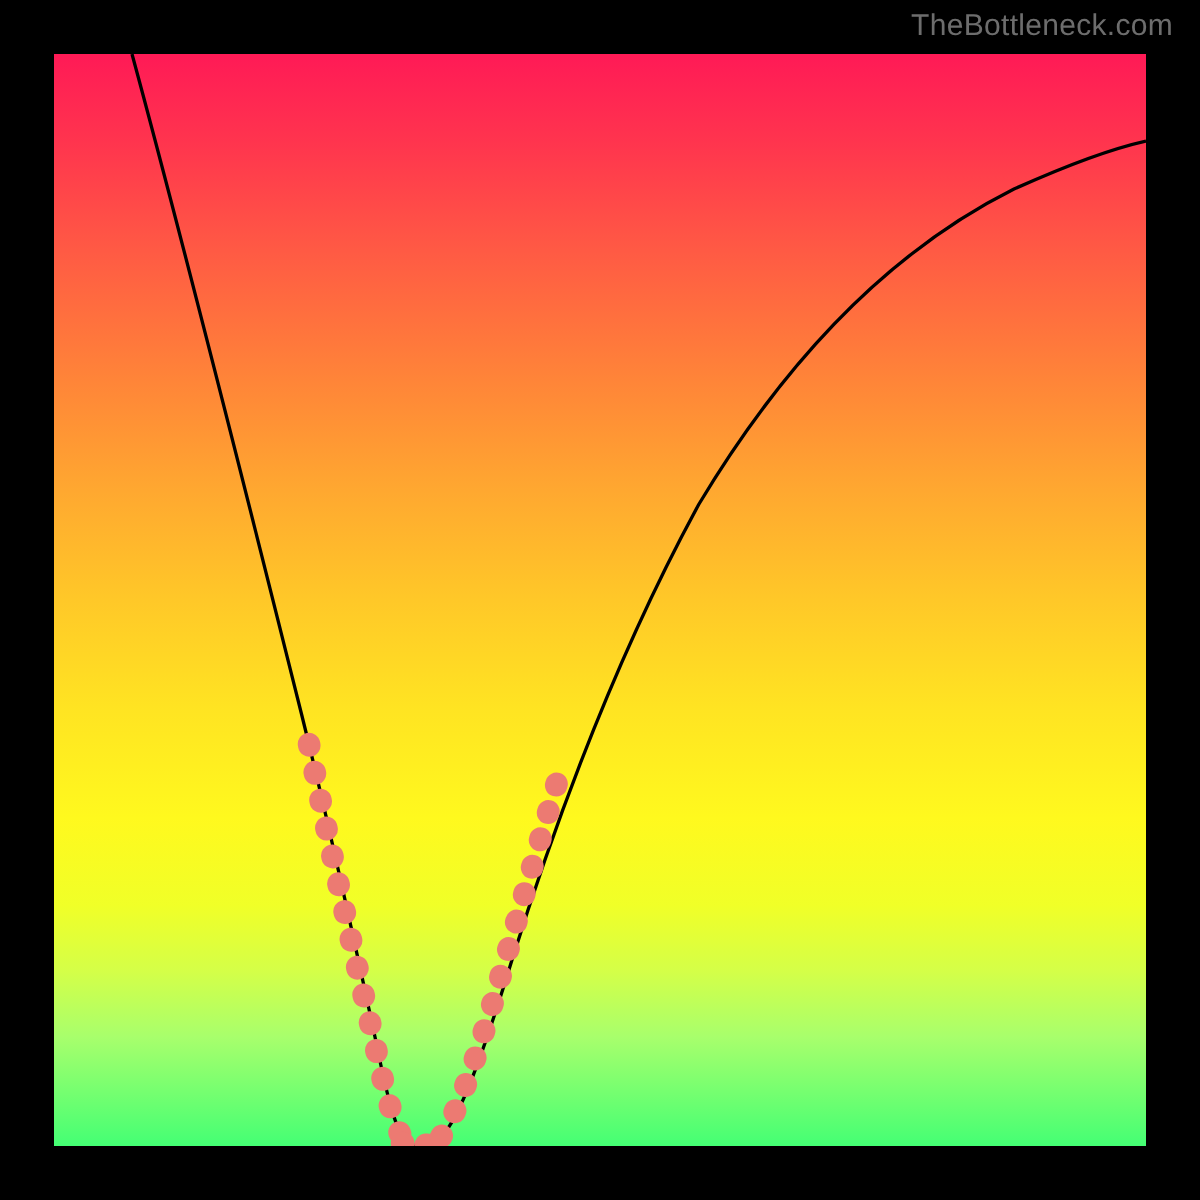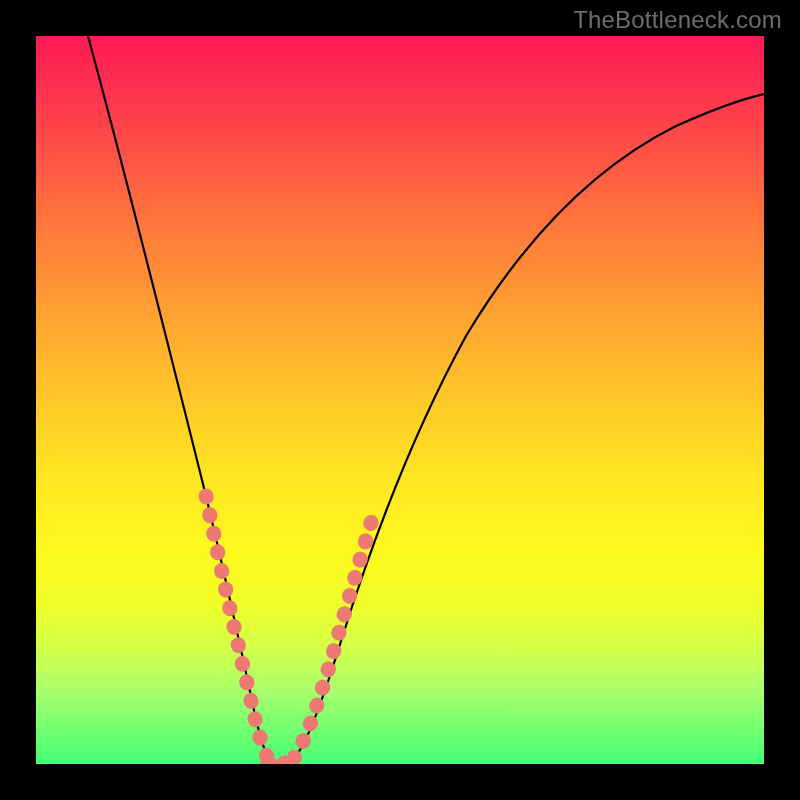--- a/index.html
+++ b/index.html
@@ -30,21 +30,21 @@
       #d4ff48 84%,
       #a8ff6c 90%,
       #44ff74 100%
     );
   }
   .watermark {
     position: absolute;
     top: 6px;
     right: 18px;
     color: #6d6d6d;
-    font-size: 24px;
+    font-size: 20px;
     letter-spacing: 0.2px;
     font-weight: 500;
   }
   svg.plot {
     position: absolute;
     left: 0;
     top: 0;
     width: 728px;
     height: 728px;
   }

